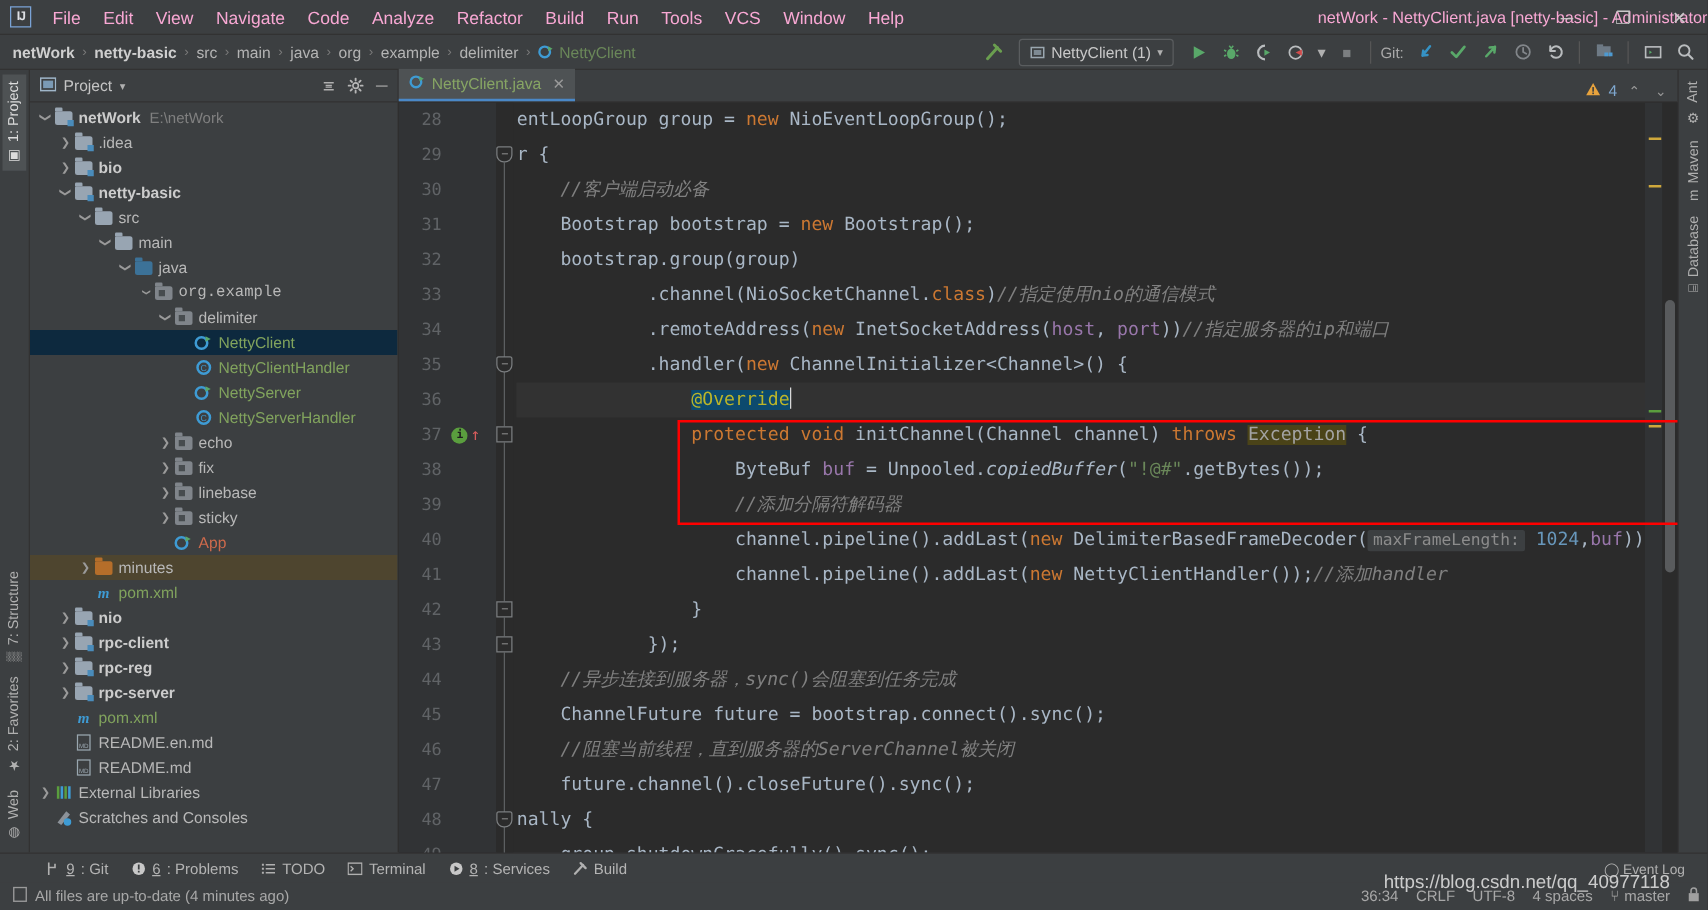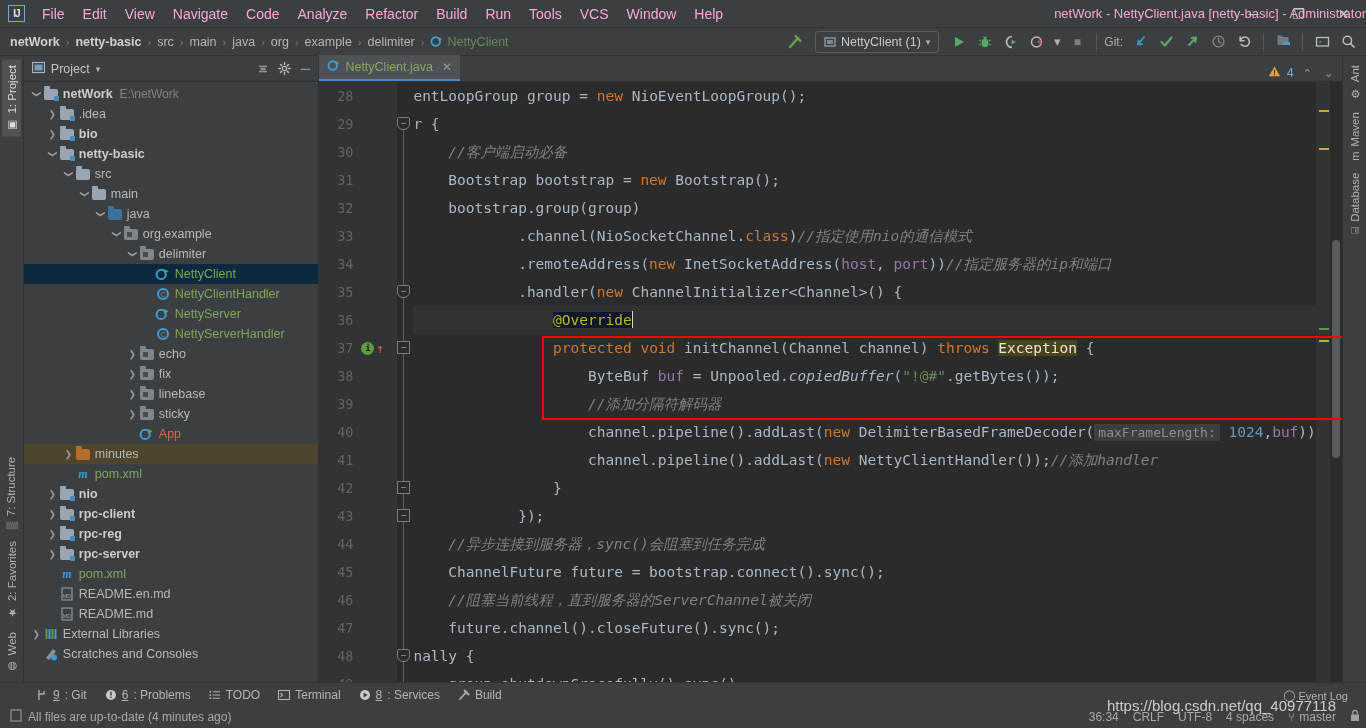--- a/index.html
+++ b/index.html
@@ -166,22 +166,22 @@
   }
   .cl { height: 28px; white-space: pre; }
   .cl.cur { background: #323232; }
   .kw { color: #cc7832; }
   .cm { color: #808080; font-style: italic; }
   .str { color: #6a8759; }
   .num { color: #6897bb; }
   .fld { color: #9876aa; }
   .itl { font-style: italic; color:#a9b7c6; }
   .ann { color: #bbb529; }
-  .ann-hl { background:#0f172a; }
-  .err-hl { background: #4a4318; color:#e5e5e5; }
+  .ann-hl { background:#0c4a6e; }
+  .err-hl { background: #4a4318; color:#a3a3a3; }
   .hint {
     background:#3c3f41; color:#8c8c8c; border-radius:2px; padding:1px 4px; font-size:13px;
   }
   .caret { display:inline-block; width:1px; height:17px; background:#d8d8d8; vertical-align:-3px;}
 
   .redbox {
     position: absolute; border: 2px solid #ff0000; pointer-events: none; z-index: 20;
   }
 
   
@@ -482,21 +482,21 @@
             </span>
             <span class="lbl ">main</span>
           </div>
           <div class="row" style="padding-left: 70px;">
             <span class="arrow" style="display: inline-block; transform: rotate(90deg);">❯</span>
             <span class="ficon">
               <span class="folder src"></span>
             </span>
             <span class="lbl ">java</span>
           </div>
-          <div class="row" style="padding-left: 86px;">
+          <div class="row" style="padding-left: 86px; font-family: Liberation Mono, monospace;">
             <span class="arrow" style="display: inline-block; transform: rotate(90deg);">❯</span>
             <span class="ficon">
               <span class="folder pkg"></span>
             </span>
             <span class="lbl ">org.example</span>
           </div>
           <div class="row" style="padding-left: 102px;">
             <span class="arrow" style="display: inline-block; transform: rotate(90deg);">❯</span>
             <span class="ficon">
               <span class="folder pkg"></span>

